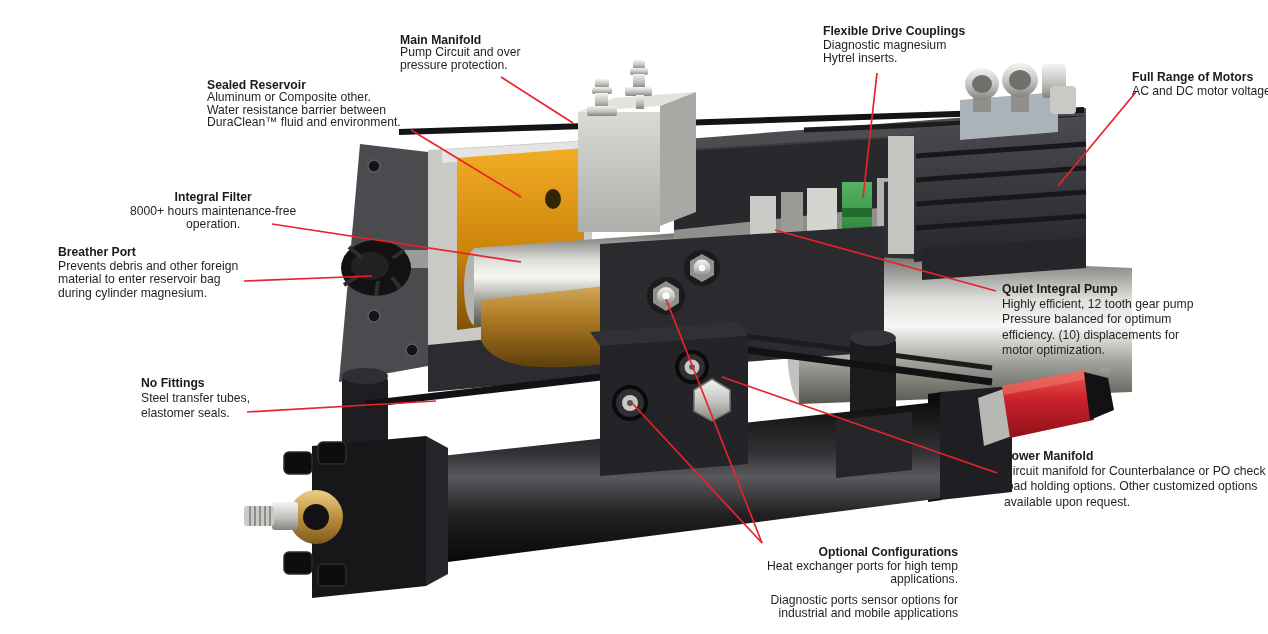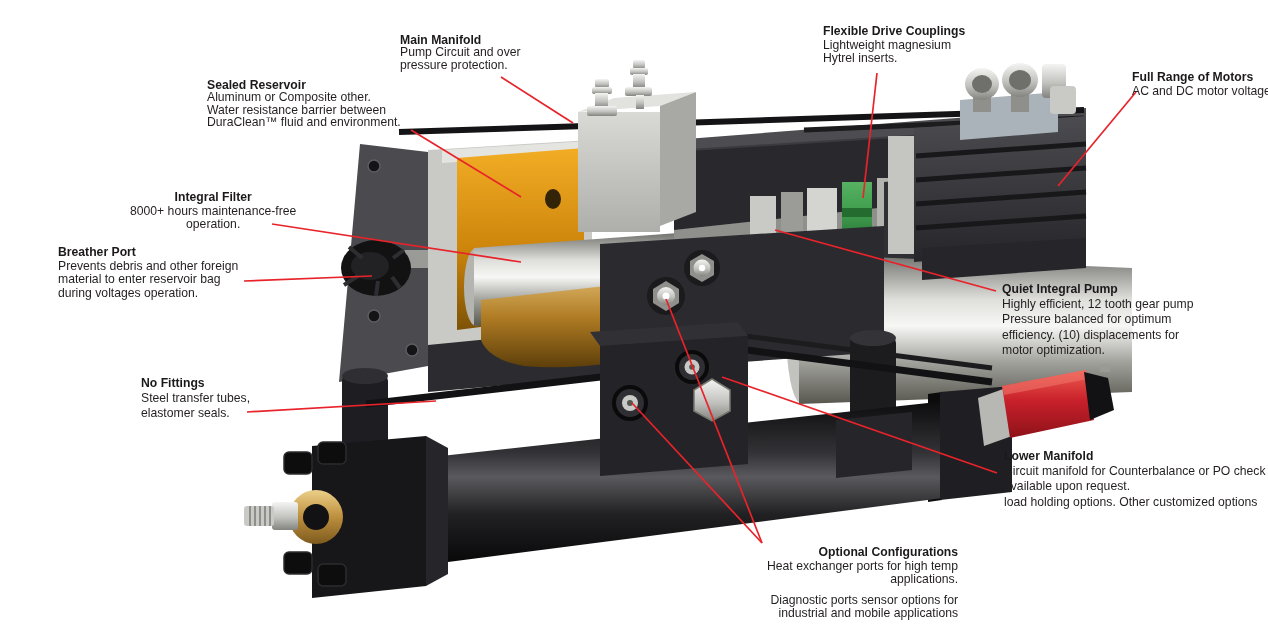--- a/index.html
+++ b/index.html
@@ -273,21 +273,21 @@
 </svg>
 
 <div class="callout lh12" style="left:356px; top:34px;">
   <div class="t">Main Manifold</div>
   <div class="l">Pump Circuit and over</div>
   <div class="l">pressure protection.</div>
 </div>
 
 <div class="callout" style="left:779px; top:25px;">
   <div class="t">Flexible Drive Couplings</div>
-  <div class="l">Lightweight magnesium</div>
+  <div class="l">Diagnostic magnesium</div>
   <div class="l">Hytrel inserts.</div>
 </div>
 
 <div class="callout" style="left:1088px; top:71px;">
   <div class="t">Full Range of Motors</div>
   <div class="l">AC and DC motor voltages.</div>
 </div>
 
 <div class="callout lh12" style="left:163px; top:79px;">
   <div class="t">Sealed Reservoir</div>
@@ -299,42 +299,42 @@
 <div class="callout" style="left:86px; top:191px;text-align:center;">
   <div class="t">Integral Filter</div>
   <div class="l">8000+ hours maintenance-free</div>
   <div class="l">operation.</div>
 </div>
 
 <div class="callout" style="left:14px; top:246px;">
   <div class="t">Breather Port</div>
   <div class="l">Prevents debris and other foreign</div>
   <div class="l">material to enter reservoir bag</div>
-  <div class="l">during voltages operation.</div>
+  <div class="l">during cylinder magnesium.</div>
 </div>
 
 <div class="callout lh15" style="left:958px; top:282px;">
   <div class="t">Quiet Integral Pump</div>
   <div class="l">Highly efficient, 12 tooth gear pump</div>
   <div class="l">Pressure balanced for optimum</div>
   <div class="l">efficiency. (10) displacements for</div>
   <div class="l">motor optimization.</div>
 </div>
 
 <div class="callout lh15" style="left:97px; top:376px;">
   <div class="t">No Fittings</div>
   <div class="l">Steel transfer tubes,</div>
   <div class="l">elastomer seals.</div>
 </div>
 
 <div class="callout lh15" style="left:960px; top:449px;">
   <div class="t">Lower Manifold</div>
   <div class="l">Circuit manifold for Counterbalance or PO check</div>
+  <div class="l">load holding options. Other customized options</div>
   <div class="l">available upon request.</div>
-  <div class="l">load holding options. Other customized options</div>
 </div>
 
 <div class="callout" style="left:723px; top:546px;text-align:right;">
   <div class="t">Optional Configurations</div>
   <div class="l">Heat exchanger ports for high temp</div>
   <div class="l">applications.</div>
   <div class="l"></div>
   <div class="l">Diagnostic ports sensor options for</div>
   <div class="l">industrial and mobile applications</div>
 </div>

